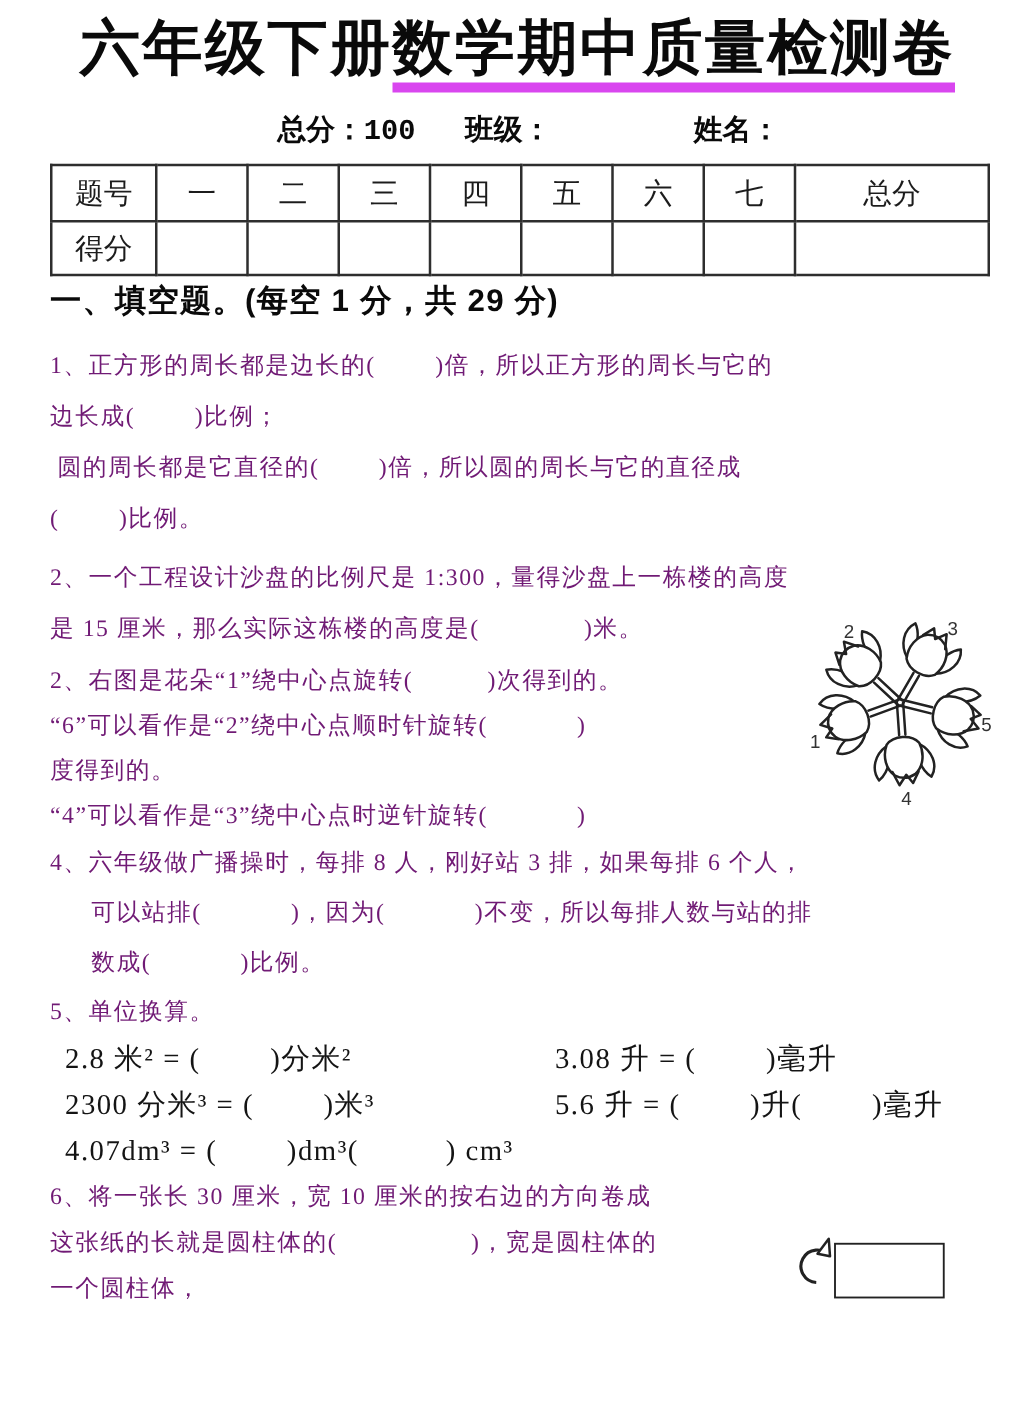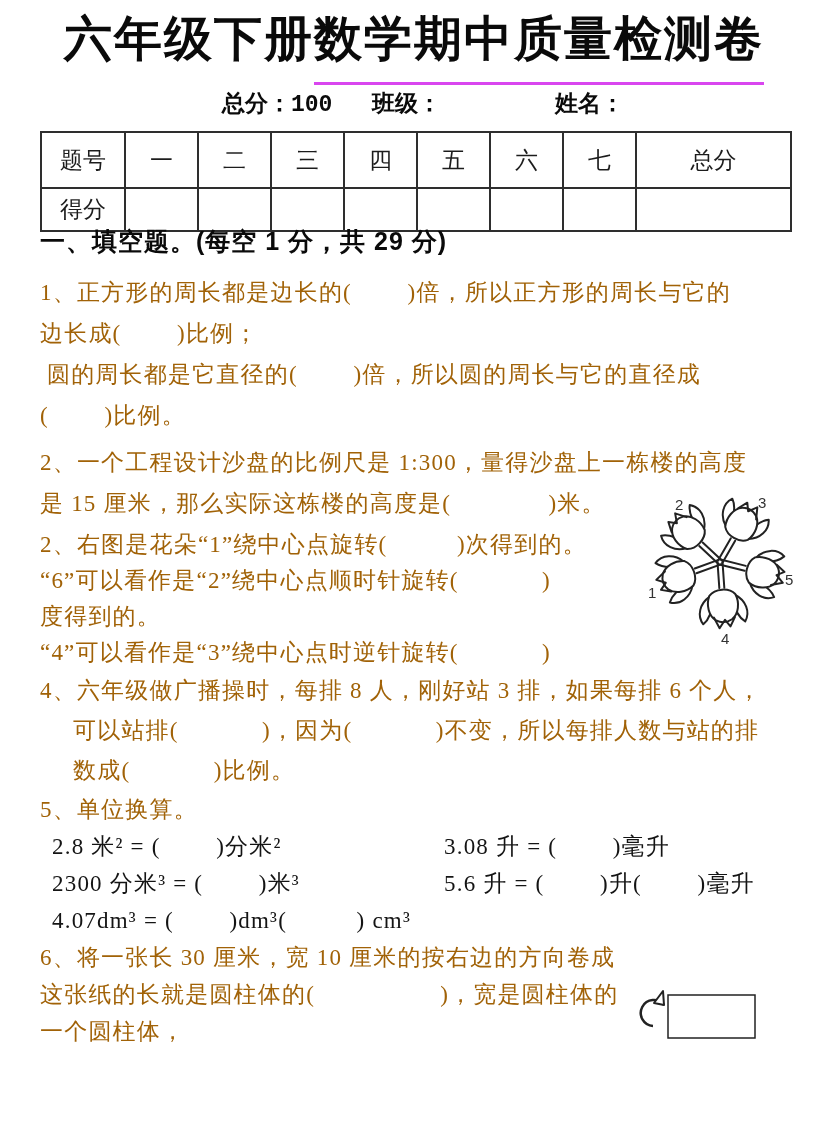--- a/index.html
+++ b/index.html
@@ -17,22 +17,22 @@
     position:absolute; top:10px; left:0; width:100%;
     text-align:center;
     font-family:"Liberation Sans", sans-serif;
     font-weight:900;
     font-size:48px; line-height:58px;
     letter-spacing:2px;
     color:#0a0a0a;
     white-space:nowrap;
   }
   .title .u2 {
-    border-bottom:3px solid #d946ef;
-    padding-bottom:17px;
+    border-bottom:8px solid #d946ef;
+    padding-bottom:1px;
   }
   
   .subheader {
     position:absolute; top:88px; left:0; width:100%; height:30px;
     font-weight:bold; font-size:23px; color:#0a0a0a;
     font-family:Liberation Mono, monospace;
   }
   .subheader span { position:absolute; white-space:pre; }
   .sh-total { left:222px; }
   .sh-class { left:372px; }
@@ -41,35 +41,35 @@
   .score-table {
     position:absolute; top:131px; left:40px; width:750px;
     border-collapse:collapse; table-layout:fixed;
   }
   .score-table td {
     border:2px solid #2e2e2e;
     text-align:center; vertical-align:middle;
     font-size:23px; color:#1c1c1c;
     white-space:nowrap;
   }
-  .score-table tr.r1 td { height:56px; }
+  .score-table tr.r1 td { height:45px; }
   .score-table tr.r2 td { height:43px; }
   .col-label { width:84px; }
   .col-num { width:73px; }
   .col-total { width:155px; }
   
   .body-text { position:absolute; top:224px; left:40px; width:762px; }
   .sec-heading {
     font-family:"Liberation Sans", sans-serif;
     font-weight:bold; font-size:25px; line-height:34px;
     letter-spacing:1px; color:#0a0a0a; white-space:pre;
   }
   .line {
-    font-size:23px; line-height:41px;
-    letter-spacing:1.2px; white-space:pre; color:#a16207;
+    font-size:19px; line-height:41px;
+    letter-spacing:1.2px; white-space:pre; color:#701a75;
   }
   .q1 { margin-top:14px; }
   .q2 { margin-top:6px; }
   .q3 { margin-top:3px; }
   .q3 .line { line-height:36px; }
   .q4 .line { line-height:40px; }
   .q5 .line, .q5 .u-row, .q6 .line { line-height:37px; }
   .indent { padding-left:33px; }
   .u-row { display:flex; font-size:23px; letter-spacing:1.2px; white-space:pre;margin-left:12px; }
   .u-left { width:392px; }

